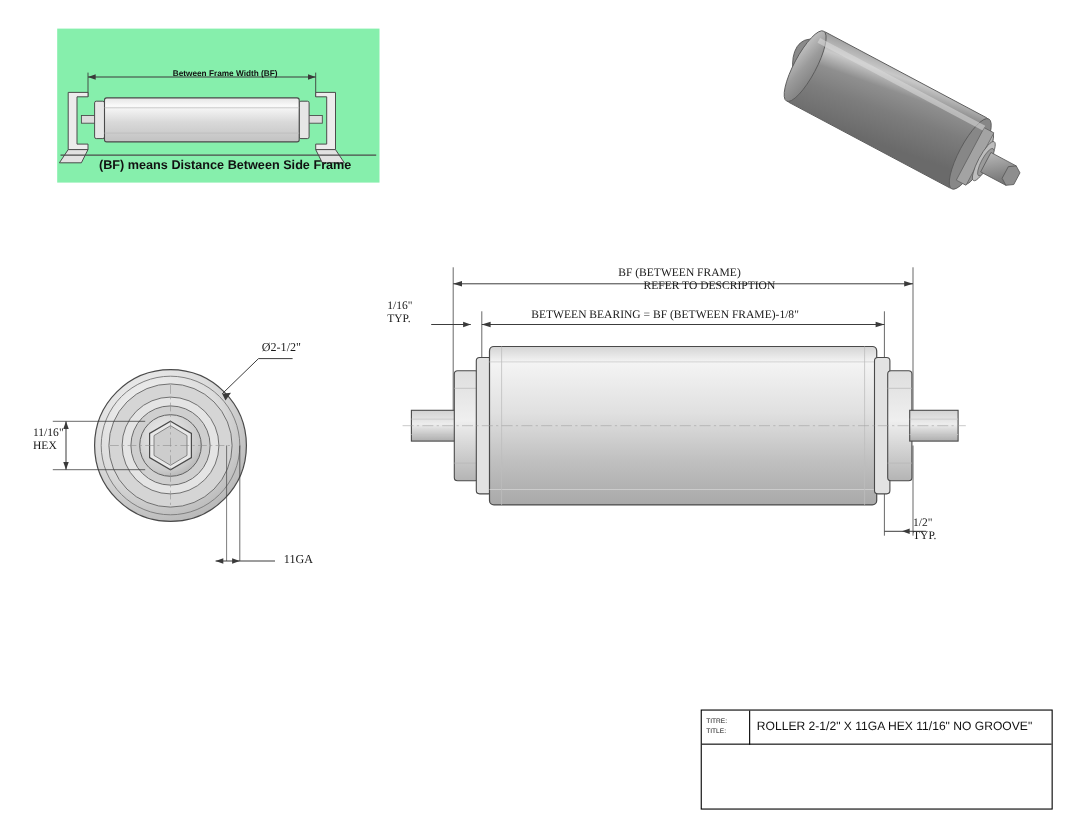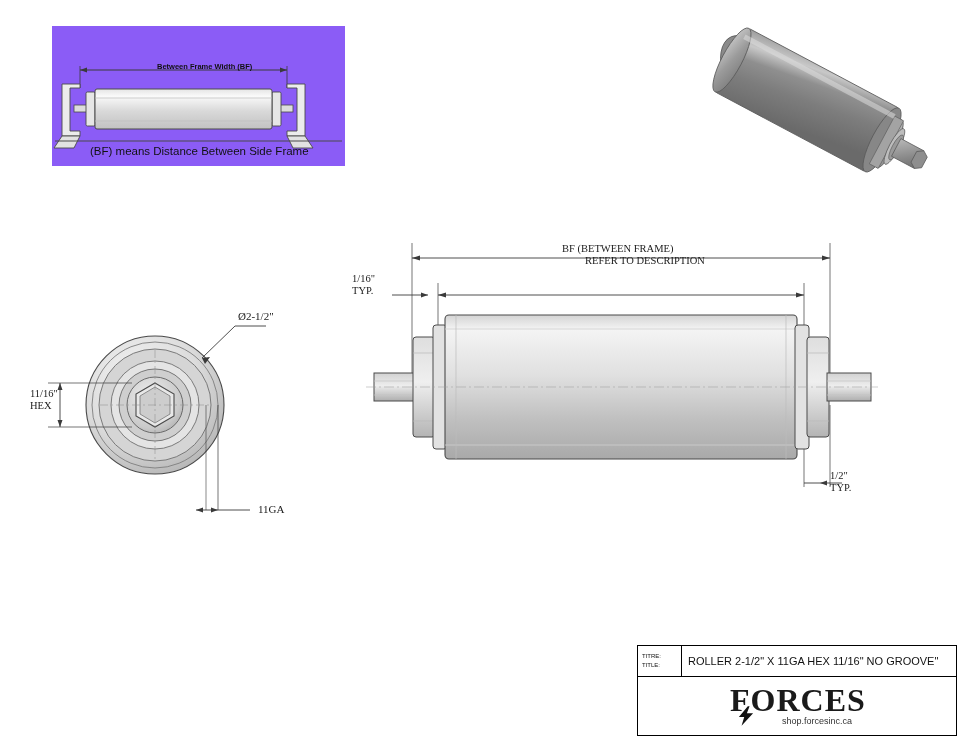--- a/index.html
+++ b/index.html
@@ -26,29 +26,29 @@
     line-height: 1.12;
   }
 
   
   #inset {
     position: absolute;
     left: 52px;
     top: 26px;
     width: 293px;
     height: 140px;
-    background: #8b5cf6;
+    background: #86efac;
     border: 0;
   }
   #inset .caption {
     position: absolute;
     left: 38px;
     top: 119px;
     font-size: 11.5px;
-    font-weight: normal;
+    font-weight: bold;
     color: #111;
     white-space: pre;
   }
   #inset .bfdim {
     position: absolute;
     left: 105px;
     top: 36px;
     font-size: 7.5px;
     font-weight: bold;
     color: #111;
@@ -340,37 +340,31 @@
 
       <rect x="497" y="148" width="44" height="28" fill="url(#sideShaft)" stroke="#4a4a4a" stroke-width="1"></rect>
       <line x1="497" y1="156" x2="541" y2="156" stroke="#c4c4c4" stroke-width="0.7"></line>
       <line x1="497" y1="170" x2="541" y2="170" stroke="#c4c4c4" stroke-width="0.7"></line>
 
       <line x1="36" y1="162" x2="548" y2="162" stroke="#9a9a9a" stroke-width="0.5" stroke-dasharray="10,3,2,3"></line>
     </svg>
 
     <div class="lbl" style="left:232px; top:18px; font-size:10.5px;">BF (BETWEEN FRAME)</div>
     <div class="lbl" style="left:225px; top:30px; font-size:10.5px;margin-left:30px;">REFER TO DESCRIPTION</div>
+    <div class="lbl" style="left:153px; top:56px; font-size:10.5px;">BETWEEN BEARING = BF (BETWEEN FRAME)-1/8"</div>
 
     <div class="lbl" style="left:22px; top:48px; font-size:10.5px;">1/16"</div>
     <div class="lbl" style="left:22px; top:60px; font-size:10.5px;">TYP.</div>
 
     <div class="lbl" style="left:500px; top:245px; font-size:10.5px;">1/2"</div>
     <div class="lbl" style="left:500px; top:257px; font-size:10.5px;">TYP.</div>
   </div>
 
   <div id="titleblock">
     <div class="tbrow1"></div>
     <div class="tb-divider"></div>
     <div class="tb-titlelabel"><span>TITRE:</span>
 <span>TITLE:</span></div>
     <div class="tb-titleval">ROLLER 2-1/2" X 11GA HEX 11/16" NO GROOVE"</div>
 
-    <div id="logo">
-      <svg class="bolt" width="18" height="22" viewBox="0 0 18 22">
-        <polygon points="11,0 1,12 7,12 4,22 17,8 10,8 13,0" fill="#111111"></polygon>
-      </svg>
-      <div class="logotext">FORCES</div>
-      <div class="logosub">shop.forcesinc.ca</div>
-    </div>
   </div>
 
 </div>
 
 </body></html>

